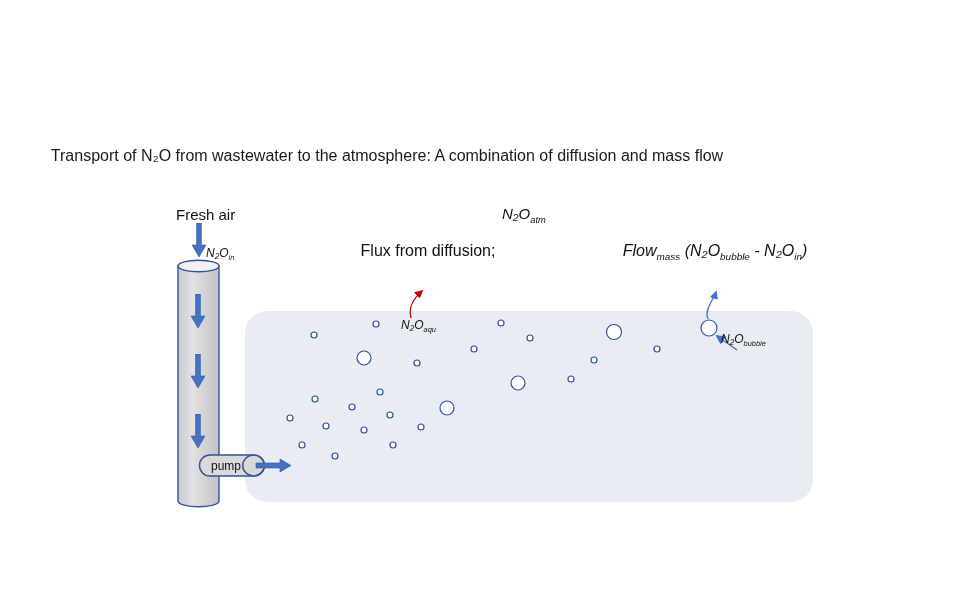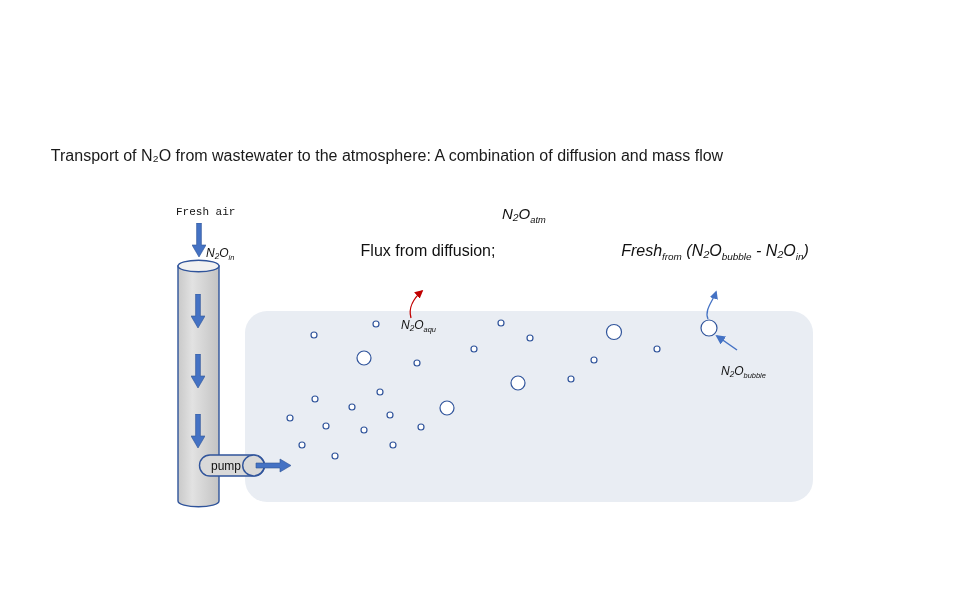--- a/index.html
+++ b/index.html
@@ -18,21 +18,21 @@
     font-family:"Liberation Sans","DejaVu Sans",sans-serif;color:var(--text_color);
   }
   .abs{position:absolute;}
   .title{
     left:31px;top:84px;font-size:31px;font-weight:400;letter-spacing:0px;
     color:var(--title_blue);margin:0;white-space:nowrap;
   }
   .subtitle{
     left:0;top:147px;width:774px;text-align:center;font-size:16px;color:#1a1a1a;white-space:nowrap;
   }
-  .lbl{font-size:11px;white-space:nowrap;font-family:Liberation Mono, monospace;}
+  .lbl{font-size:15px;white-space:nowrap;}
   .lbl-sm{font-size:12px;white-space:nowrap;}
   .lbl-md{font-size:15px;white-space:nowrap;text-align:right;}
   .it{font-style:italic;}
   sub{font-size:0.62em;line-height:0;}
   .flux{font-size:16px;line-height:16px;text-align:center;white-space:nowrap;}
   .diagram-svg{left:0;top:0;}
   .bubble{fill:#ffffff;stroke:var(--outline_blue);stroke-width:1.2;}
   .arrow{fill:var(--arrow_blue);stroke:var(--arrow_blue_edge);stroke-width:0.6;}
   .curve{fill:none;stroke-width:1.3;}
   .curve-red{stroke:var(--arrow_red);}
@@ -116,22 +116,22 @@
 
   <div class="abs lbl-sm it" style="left:206px;top:246px"><span>N₂O</span><sub>in</sub></div>
 
   <div class="abs lbl-md it" style="left:502px;top:205px"><span>N₂O</span><sub>atm</sub></div>
 
   <div class="abs flux" style="left:330px;top:243px;width:196px">
     <div>Flux from diffusion;</div>
   </div>
 
   <div class="abs flux" style="left:618px;top:243px;width:194px">
-    <div class="it"><span><span>Fresh</span><sub>from</sub></span><span> (</span><span><span>N₂O</span><sub>bubble</sub></span><span> - </span><span><span>N₂O</span><sub>in</sub></span><span>)</span></div>
+    <div class="it"><span><span>Flow</span><sub>mass</sub></span><span> (</span><span><span>N₂O</span><sub>bubble</sub></span><span> - </span><span><span>N₂O</span><sub>in</sub></span><span>)</span></div>
   </div>
 
   <div class="abs lbl-sm it" style="left:401px;top:318px"><span>N₂O</span><sub>aqu</sub></div>
 
-  <div class="abs lbl-sm it" style="left:721px;top:364px"><span>N₂O</span><sub>bubble</sub></div>
+  <div class="abs lbl-sm it" style="left:721px;top:332px"><span>N₂O</span><sub>bubble</sub></div>
 
   <div class="abs" style="left:203px;top:459px;width:46px;text-align:center;font-size:12px">pump</div>
 
 </div>
 
 </body></html>

